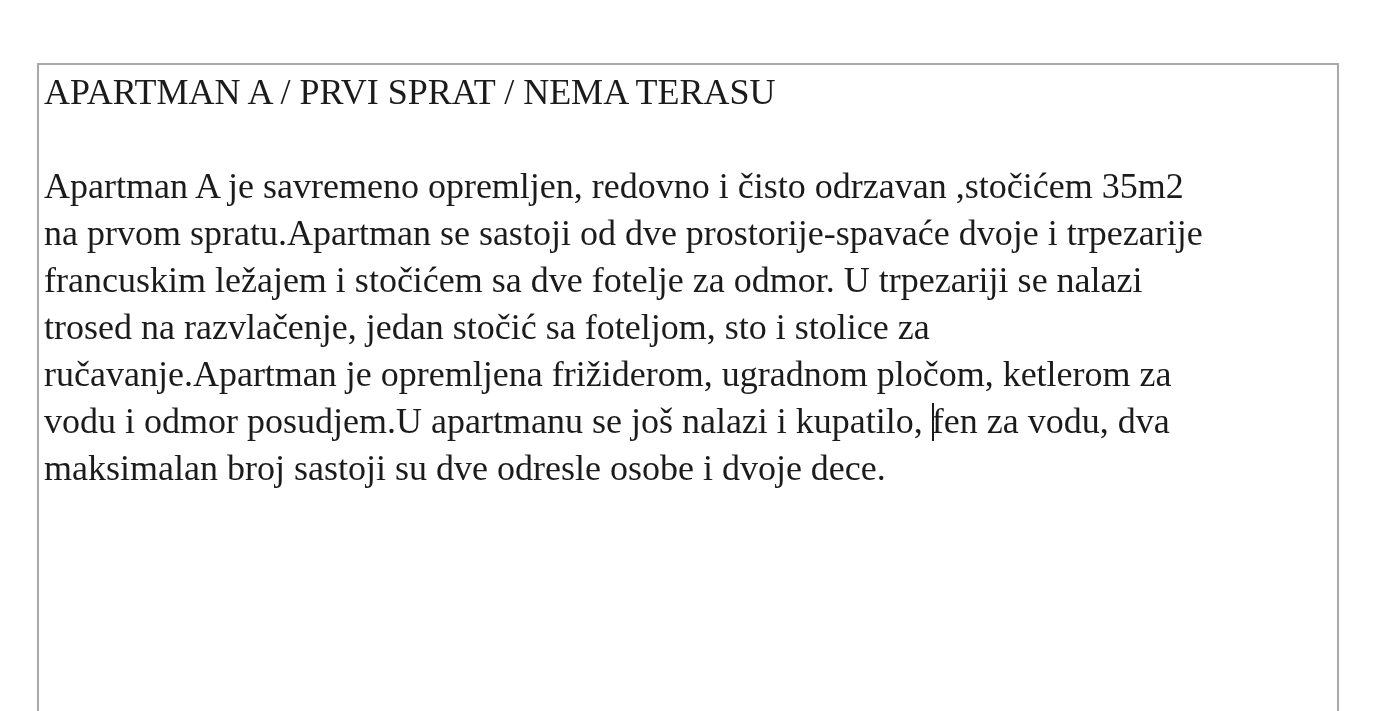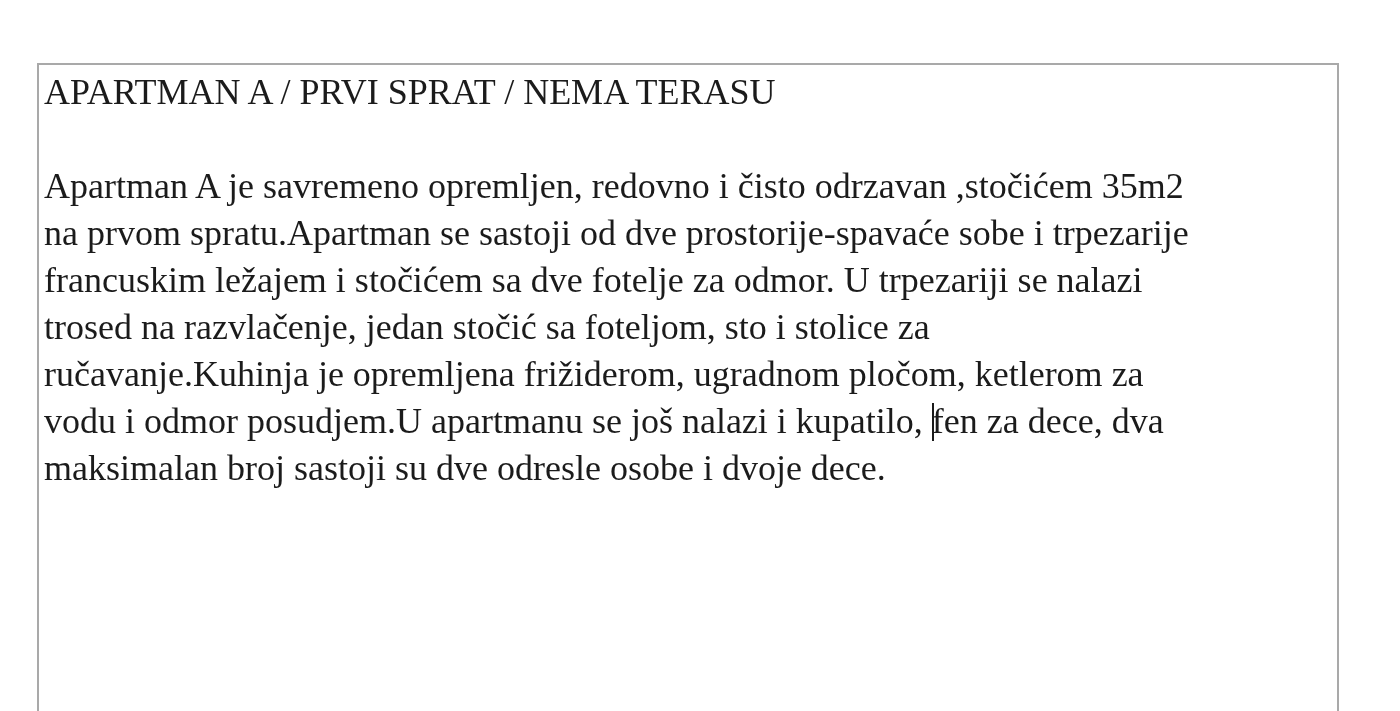--- a/index.html
+++ b/index.html
@@ -53,23 +53,23 @@
 
 <div class="editor-surface">
 
   <div class="textarea-box">
 
     <div class="doc-line">APARTMAN A / PRVI SPRAT / NEMA TERASU</div>
 
     <div class="blank-line"></div>
 
     <div class="doc-line">Apartman A je savremeno opremljen, redovno i čisto odrzavan ,stočićem 35m2</div>
-    <div class="doc-line">na prvom spratu.Apartman se sastoji od dve prostorije-spavaće sobe i trpezarije</div>
+    <div class="doc-line">na prvom spratu.Apartman se sastoji od dve prostorije-spavaće dvoje i trpezarije</div>
     <div class="doc-line">francuskim ležajem i stočićem sa dve fotelje za odmor. U trpezariji se nalazi</div>
     <div class="doc-line">trosed na razvlačenje, jedan stočić sa foteljom, sto i stolice za</div>
-    <div class="doc-line">ručavanje.Kuhinja je opremljena frižiderom, ugradnom pločom, ketlerom za</div>
+    <div class="doc-line">ručavanje.Apartman je opremljena frižiderom, ugradnom pločom, ketlerom za</div>
 
-    <div class="doc-line"><span>vodu i odmor posudjem.U apartmanu se još nalazi i kupatilo, </span><span class="text-caret"></span><span>fen za dece, dva</span></div>
+    <div class="doc-line"><span>vodu i odmor posudjem.U apartmanu se još nalazi i kupatilo, </span><span class="text-caret"></span><span>fen za vodu, dva</span></div>
 
     <div class="doc-line">maksimalan broj sastoji su dve odresle osobe i dvoje dece.</div>
 
   </div>
 </div>
 
 </body></html>

